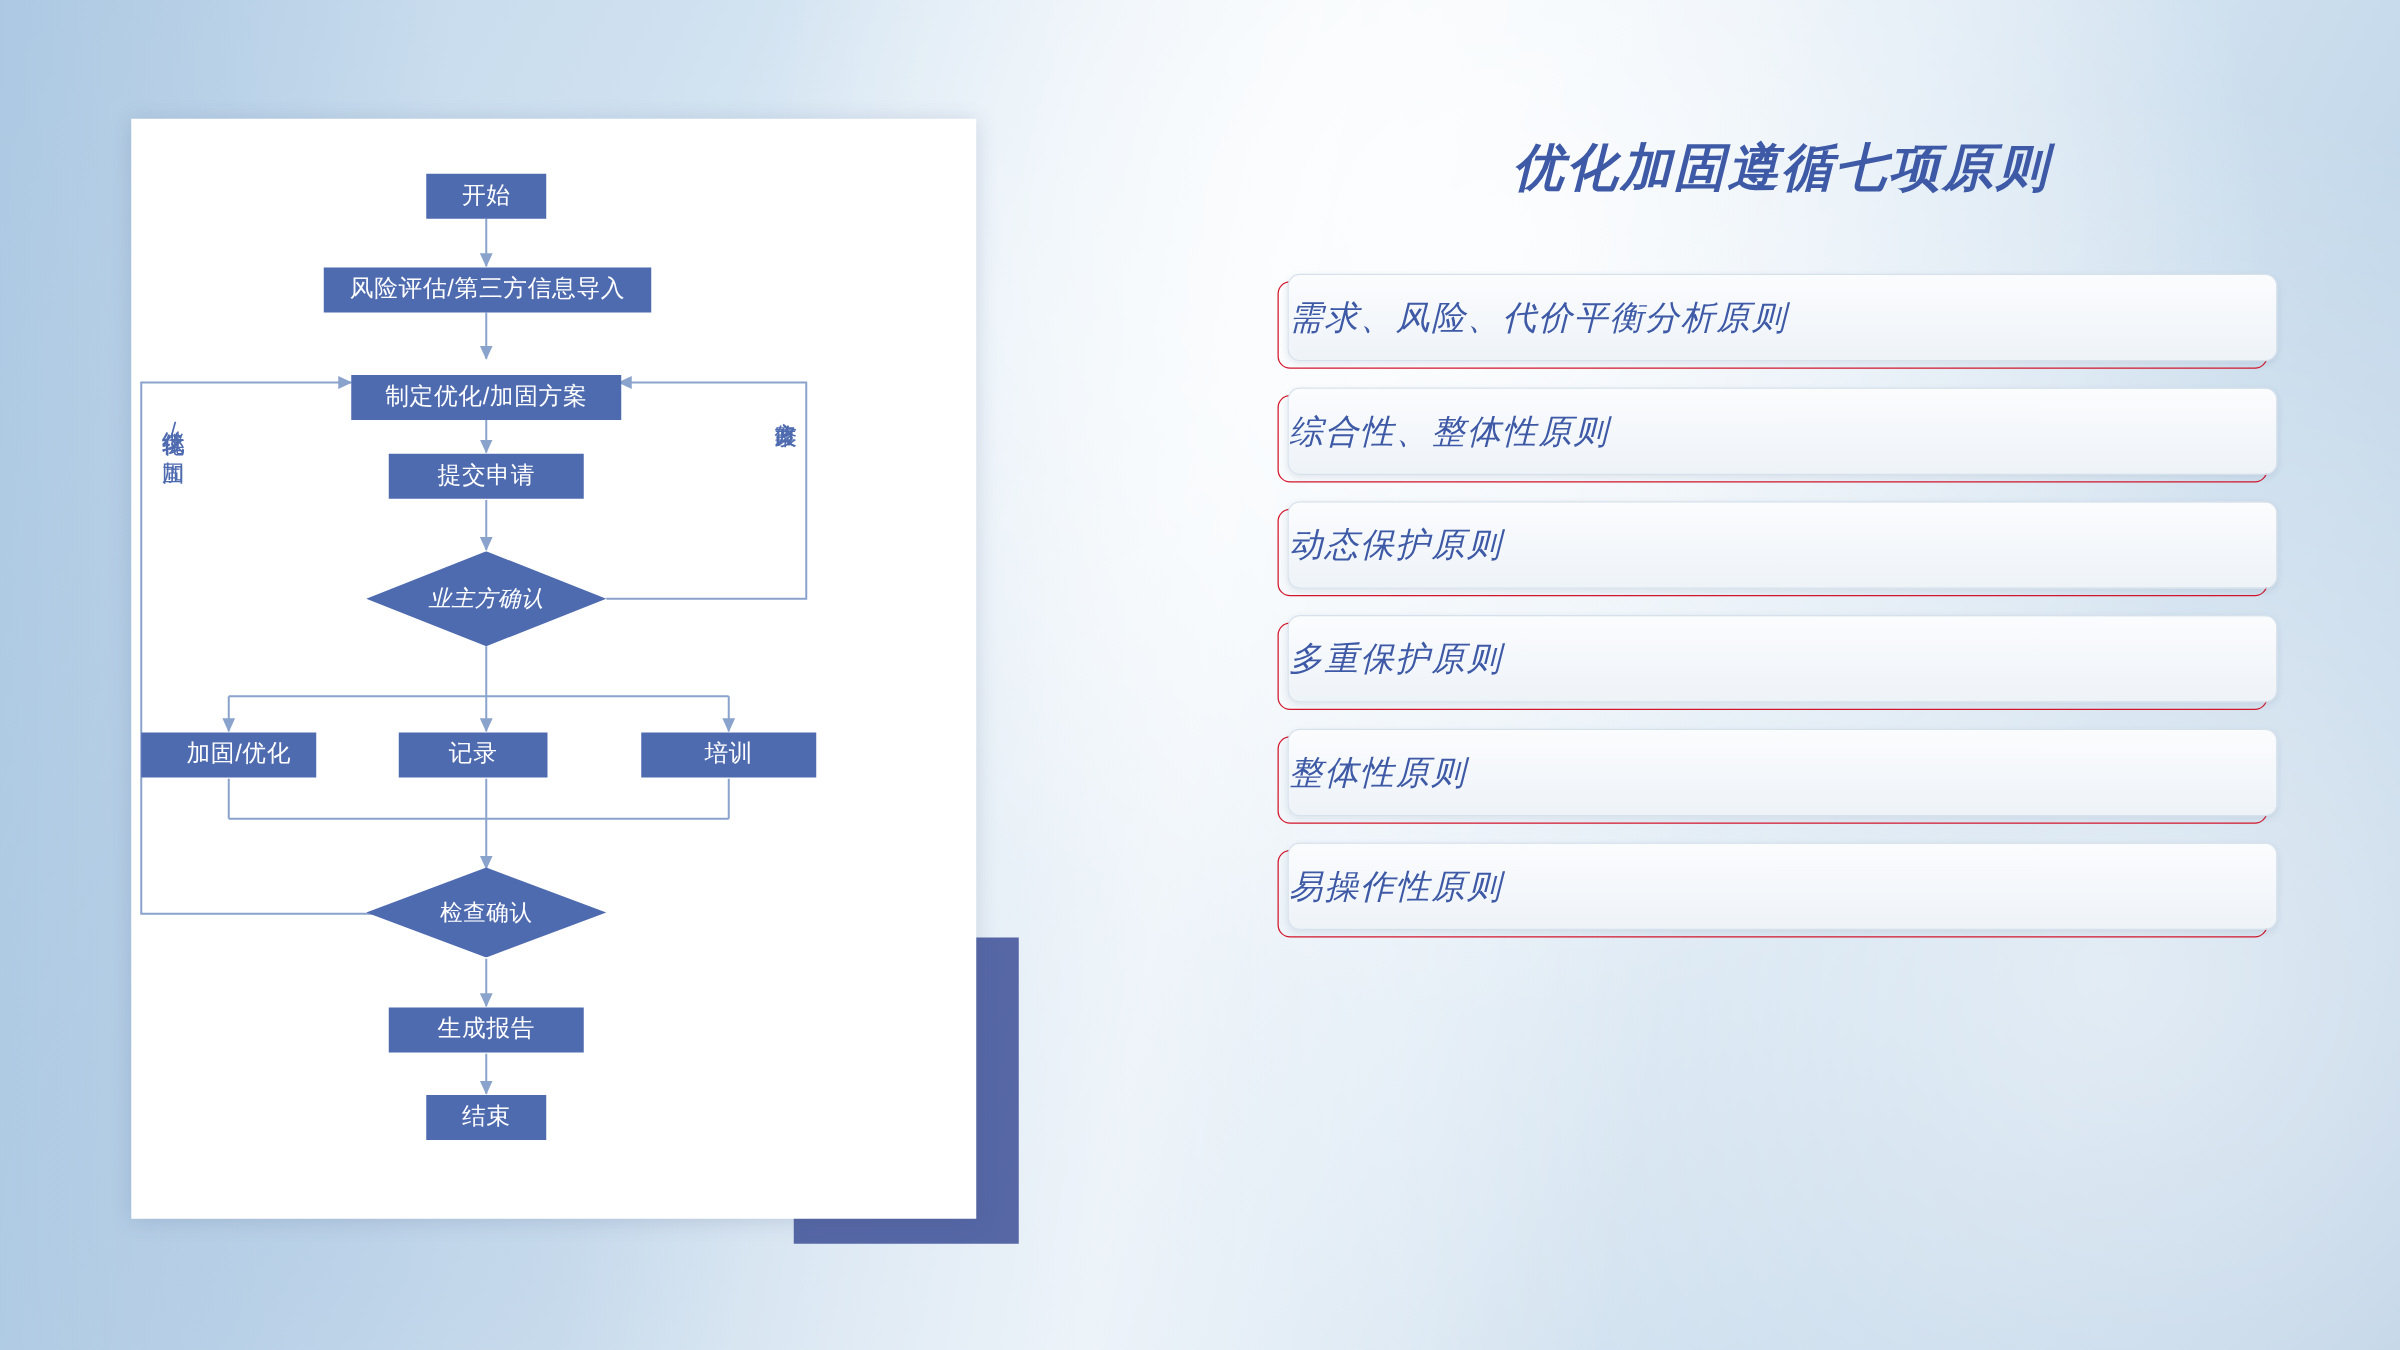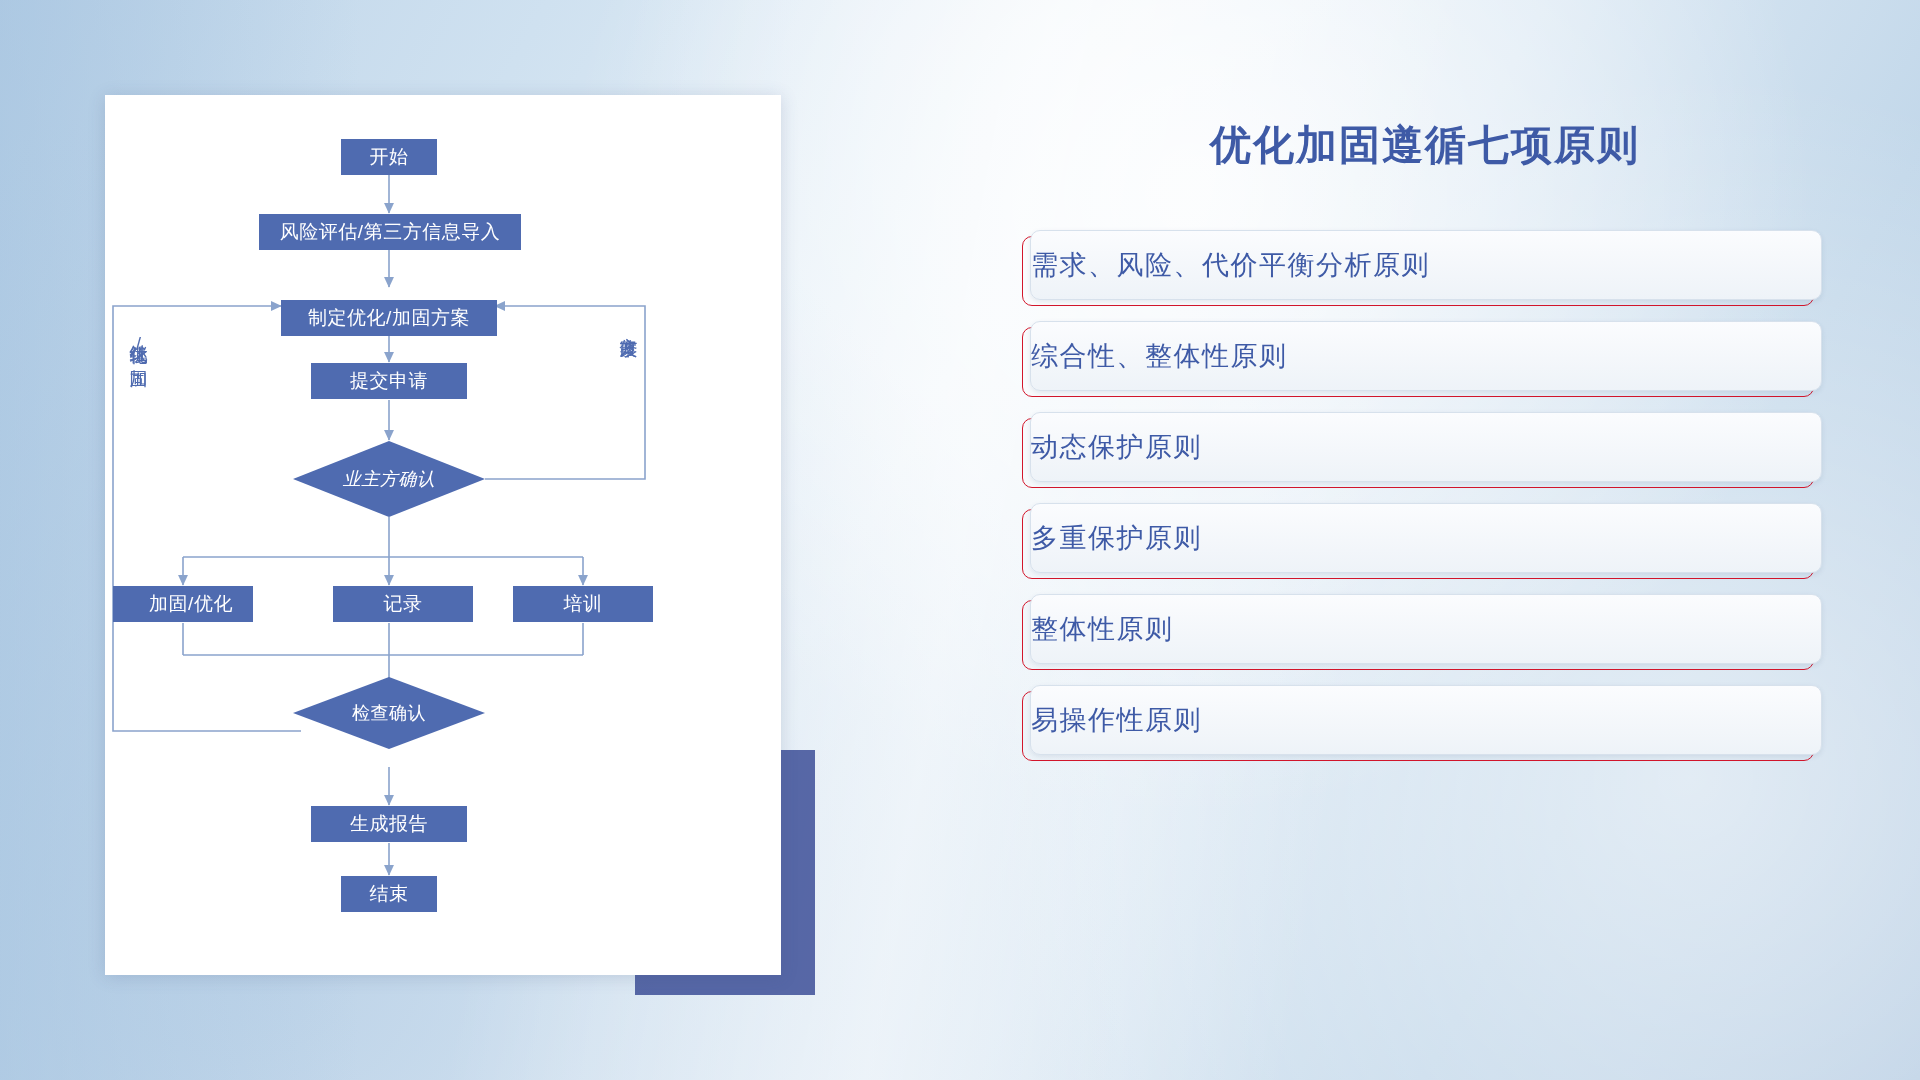--- a/index.html
+++ b/index.html
@@ -96,23 +96,24 @@
     line-height: 1.25;
     writing-mode: vertical-rl;
     text-orientation: upright;
     letter-spacing: 1px;
   }
 
   
   #right-panel {
     position: absolute;
     left: 1010px;
-    top: 100px;
+    top: 89px;
     width: 830px;
     height: 910px;
+    font-style: italic;
   }
   #right-title {
     position: absolute;
     left: 0;
     top: 18px;
     width: 830px;
     text-align: center;
     font-size: 41px;
     font-weight: bold;
     color: #3e5aa6;
@@ -231,29 +232,29 @@
     <svg width="192" height="76" viewBox="0 0 192 76" xmlns="http://www.w3.org/2000/svg">
       <polygon points="96,0 192,38 96,76 0,38" fill="#4f6bb0"></polygon>
     </svg>
     <div class="diamond-label">业主方确认</div>
   </div>
 
   <div class="node" style="left:8px; top:491px; width:140px; height:36px;padding-left:16px;">
     <span>加固/优化</span>
   </div>
 
-  <div class="node" style="left:228px; top:491px; width:140px; height:36px;">
+  <div class="node" style="left:214px; top:491px; width:119px; height:36px;">
     <span>记录</span>
   </div>
 
   <div class="node" style="left:408px; top:491px; width:140px; height:36px;">
     <span>培训</span>
   </div>
 
-  <div class="diamond-wrap" style="left:188px; top:582px; width:192px; height:72px;">
+  <div class="diamond-wrap" style="left:188px; top:599px; width:192px; height:72px;">
     <svg width="192" height="72" viewBox="0 0 192 72" xmlns="http://www.w3.org/2000/svg">
       <polygon points="96,0 192,36 96,72 0,36" fill="#4f6bb0"></polygon>
     </svg>
     <div class="diamond-label">检查确认</div>
   </div>
 
   <div class="node" style="left:206px; top:711px; width:156px; height:36px;">
     <span>生成报告</span>
   </div>
 

